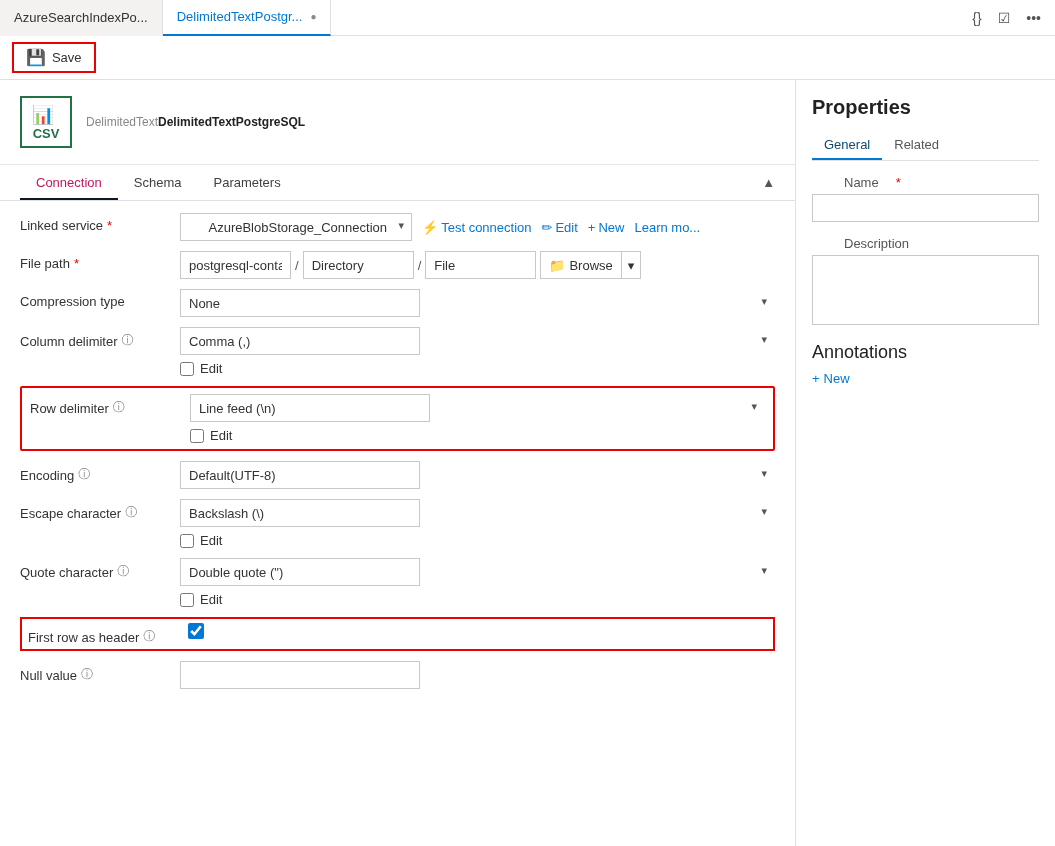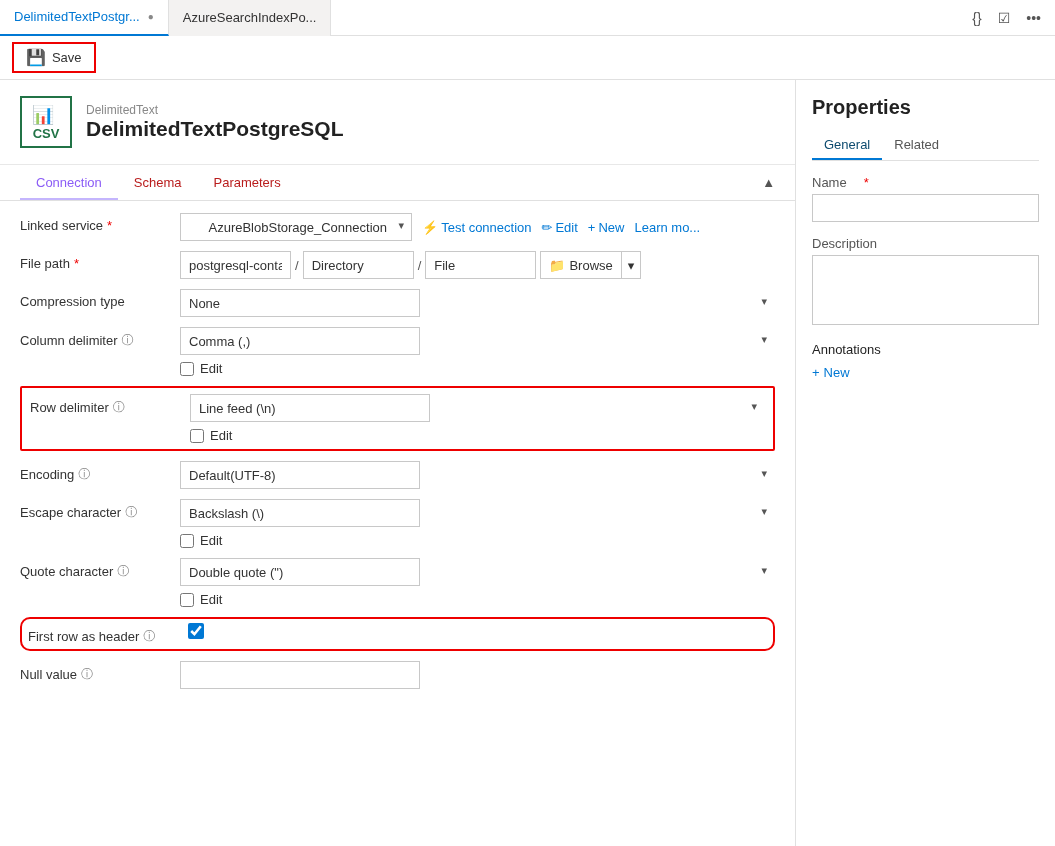--- a/index.html
+++ b/index.html
@@ -33,39 +33,39 @@
     
     .left-panel { flex: 1; overflow-y: auto; background: #fff; padding: 0; display: flex; flex-direction: column; }
 
     
     .dataset-header { display: flex; align-items: center; gap: 14px; padding: 16px 20px; border-bottom: 1px solid #e8e8e8; }
     .csv-icon {
       width: 52px; height: 52px; background: #fff; border: 2px solid #217346;
       display: flex; align-items: center; justify-content: center; font-size: 11px;
       font-weight: 700; color: #217346; flex-direction: column; position: relative;
     }
-    .dataset-info { display: flex; flex-direction: column; }
+    .dataset-info { display: flex; flex-direction: row; }
     .dataset-type { color: #888; font-size: 12px; }
-    .dataset-name { font-size: 21px; font-weight: 600; color: #222; }
+    .dataset-name { font-size: 12px; font-weight: 600; color: #222; }
 
     
     .content-tabs { display: flex; border-bottom: 1px solid #e0e0e0; padding: 0 20px; background: #fff; position: relative; }
     .content-tab {
-      padding: 10px 16px 8px; cursor: pointer; color: #b91c1c; border-bottom: 2px solid transparent;
+      padding: 10px 16px 8px; cursor: pointer; color: #404040; border-bottom: 2px solid transparent;
       font-size: 13px;
     }
-    .content-tab.active { color: #8b5cf6; border-bottom: 2px solid #c4b5fd; }
+    .content-tab.active { color: #be185d; border-bottom: 2px solid #0f172a; }
     .tab-collapse { margin-left: auto; display: flex; align-items: center; color: #555; cursor: pointer; padding: 8px 0; }
 
     
     .form-section { padding: 12px 20px; overflow-y: auto; flex: 1; }
     .form-row { display: flex; align-items: flex-start; margin-bottom: 10px; min-height: 28px; }
     .form-row.highlighted { border: 2px solid #e00; padding: 6px 8px; border-radius: 2px; margin-bottom: 10px; }
-    .form-row.highlighted-first { border: 2px solid #e00; padding: 4px 6px; border-radius: 10px; margin-bottom: 10px; }
-    .form-label { width: 160px; min-width: 160px; padding-top: 5px; color: #333; display: flex; align-items: center; gap: 4px; }
+    .form-row.highlighted-first { border: 2px solid #e00; padding: 4px 6px; border-radius: 0; margin-bottom: 10px; }
+    .form-label { width: 160px; min-width: 160px; padding-top: 5px; color: #333; display: flex; align-items: flex-end; gap: 4px; }
     .form-label .required { color: #e00; }
     .form-label .info-icon { color: #888; font-size: 12px; cursor: pointer; }
     .form-controls { flex: 1; display: flex; flex-direction: column; gap: 4px; }
 
     select, input[type="text"] {
       border: 1px solid #c8c8c8; background: #fff; padding: 4px 8px; height: 28px;
       font-size: 13px; color: #333; outline: none;
     }
     select { appearance: none; -webkit-appearance: none; cursor: pointer; }
     .select-wrap { position: relative; display: inline-block; }
@@ -88,48 +88,48 @@
     .linked-service-controls { display: flex; align-items: center; gap: 10px; flex-wrap: wrap; }
     .ls-action { color: #0078d4; cursor: pointer; font-size: 13px; display: flex; align-items: center; gap: 3px; }
 
     
     .right-panel { width: 260px; min-width: 260px; background: #fff; border-left: 1px solid #e0e0e0; padding: 16px; overflow-y: auto; }
     .props-title { font-size: 20px; font-weight: 600; margin-bottom: 12px; color: #222; }
     .props-tabs { display: flex; border-bottom: 1px solid #e0e0e0; margin-bottom: 14px; }
     .props-tab { padding: 6px 12px; cursor: pointer; color: #555; border-bottom: 2px solid transparent; font-size: 13px; }
     .props-tab.active { color: #0c4a6e; border-bottom: 2px solid #0078d4; }
     .props-field { margin-bottom: 14px; }
-    .props-field-label { font-size: 12px; color: #555; margin-bottom: 4px; display: flex; align-items: flex-start; gap: 17px; }
+    .props-field-label { font-size: 12px; color: #555; margin-bottom: 4px; display: flex; align-items: flex-start; gap: 17px; margin-left: 32px; }
     .props-field-label .required { color: #e00; }
     .props-field input, .props-field textarea {
       width: 100%; border: 1px solid #c8c8c8; padding: 6px 8px; font-size: 13px;
       color: #333; outline: none; resize: none;
     }
     .props-field textarea { height: 70px; }
-    .annotations-label { font-size: 13px; font-weight: 500; margin-bottom: 8px; color: #222; }
+    .annotations-label { font-size: 18px; font-weight: 500; margin-bottom: 8px; color: #222; }
     .new-annotation { color: #0078d4; cursor: pointer; display: flex; align-items: center; gap: 4px; font-size: 13px; }
 
     
     ::-webkit-scrollbar { width: 8px; height: 8px; }
     ::-webkit-scrollbar-track { background: #f1f1f1; }
     ::-webkit-scrollbar-thumb { background: #c1c1c1; border-radius: 4px; }
 
     .first-row-check-box { width: 16px; height: 16px; accent-color: #0078d4; cursor: pointer; }
     .checked-blue { accent-color: #0078d4; }
   </style>
 </head>
 <body>
 
 <div class="tab-bar">
+  <div class="tab">
+    <span>AzureSearchIndexPo...</span>
+  </div>
   <div class="tab active">
     <span>DelimitedTextPostgr...</span>
     <span class="close-tab">●</span>
-  </div>
-  <div class="tab">
-    <span>AzureSearchIndexPo...</span>
   </div>
   <div class="tab-actions">
     <button class="tab-action-btn">{}</button>
     <button class="tab-action-btn">☑</button>
     <button class="tab-action-btn">•••</button>
   </div>
 </div>
 
 <div class="toolbar">
   <button class="save-btn">

